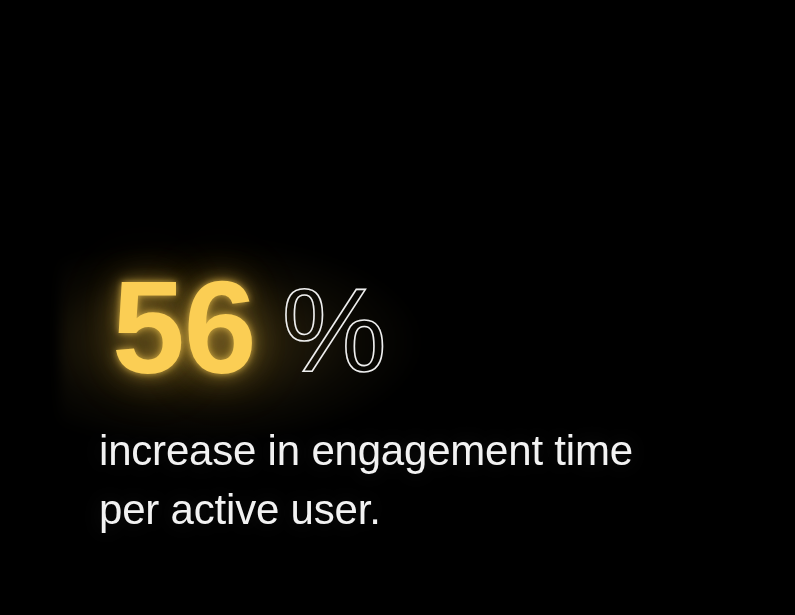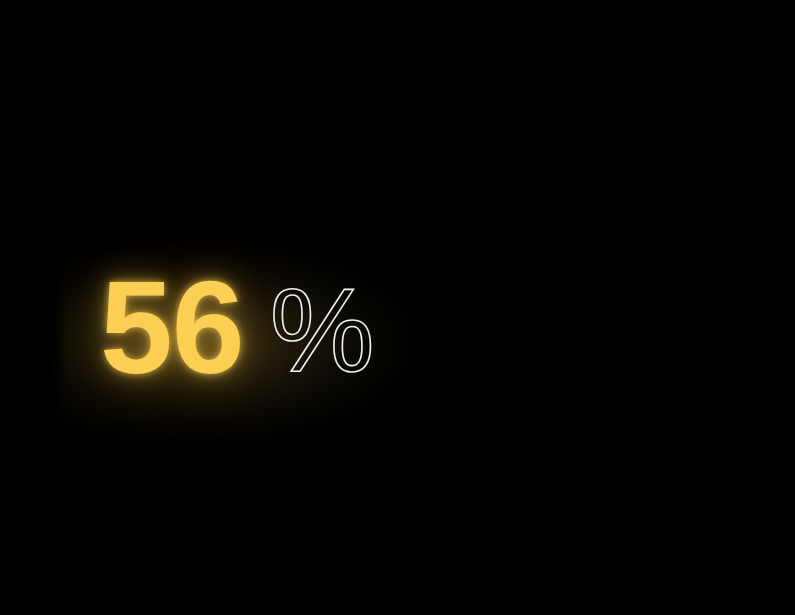--- a/index.html
+++ b/index.html
@@ -55,20 +55,21 @@
     font-family: "Liberation Sans", sans-serif;
     font-size: 131px;
     font-weight: 700;
     letter-spacing: -1px;
     color: #FBCE54;
     text-shadow:
       0 0 6px  rgba(252, 206, 84, 0.62),
       0 0 16px rgba(252, 206, 84, 0.42),
       0 0 34px rgba(250, 196, 64, 0.30),
       0 0 64px rgba(248, 186, 48, 0.18);
+    margin-left: 12px;
   }
 
   
   .stat-unit {
     margin-left: 26px;
     font-family: "Liberation Sans", sans-serif;
     font-size: 118px;
     font-weight: 400;
     letter-spacing: 0;
     color: transparent;
@@ -102,14 +103,18 @@
 
 <div class="stat-slide">
 
   <div class="figure-glow"></div>
 
   <div class="stat-figure">
     <span class="stat-number">56</span>
     <span class="stat-unit">%</span>
   </div>
 
+  <div class="stat-caption">
+    <span class="caption-line">increase in engagement time</span>
+    <span class="caption-line">per active user.</span>
+  </div>
 
 </div>
 
 </body></html>

